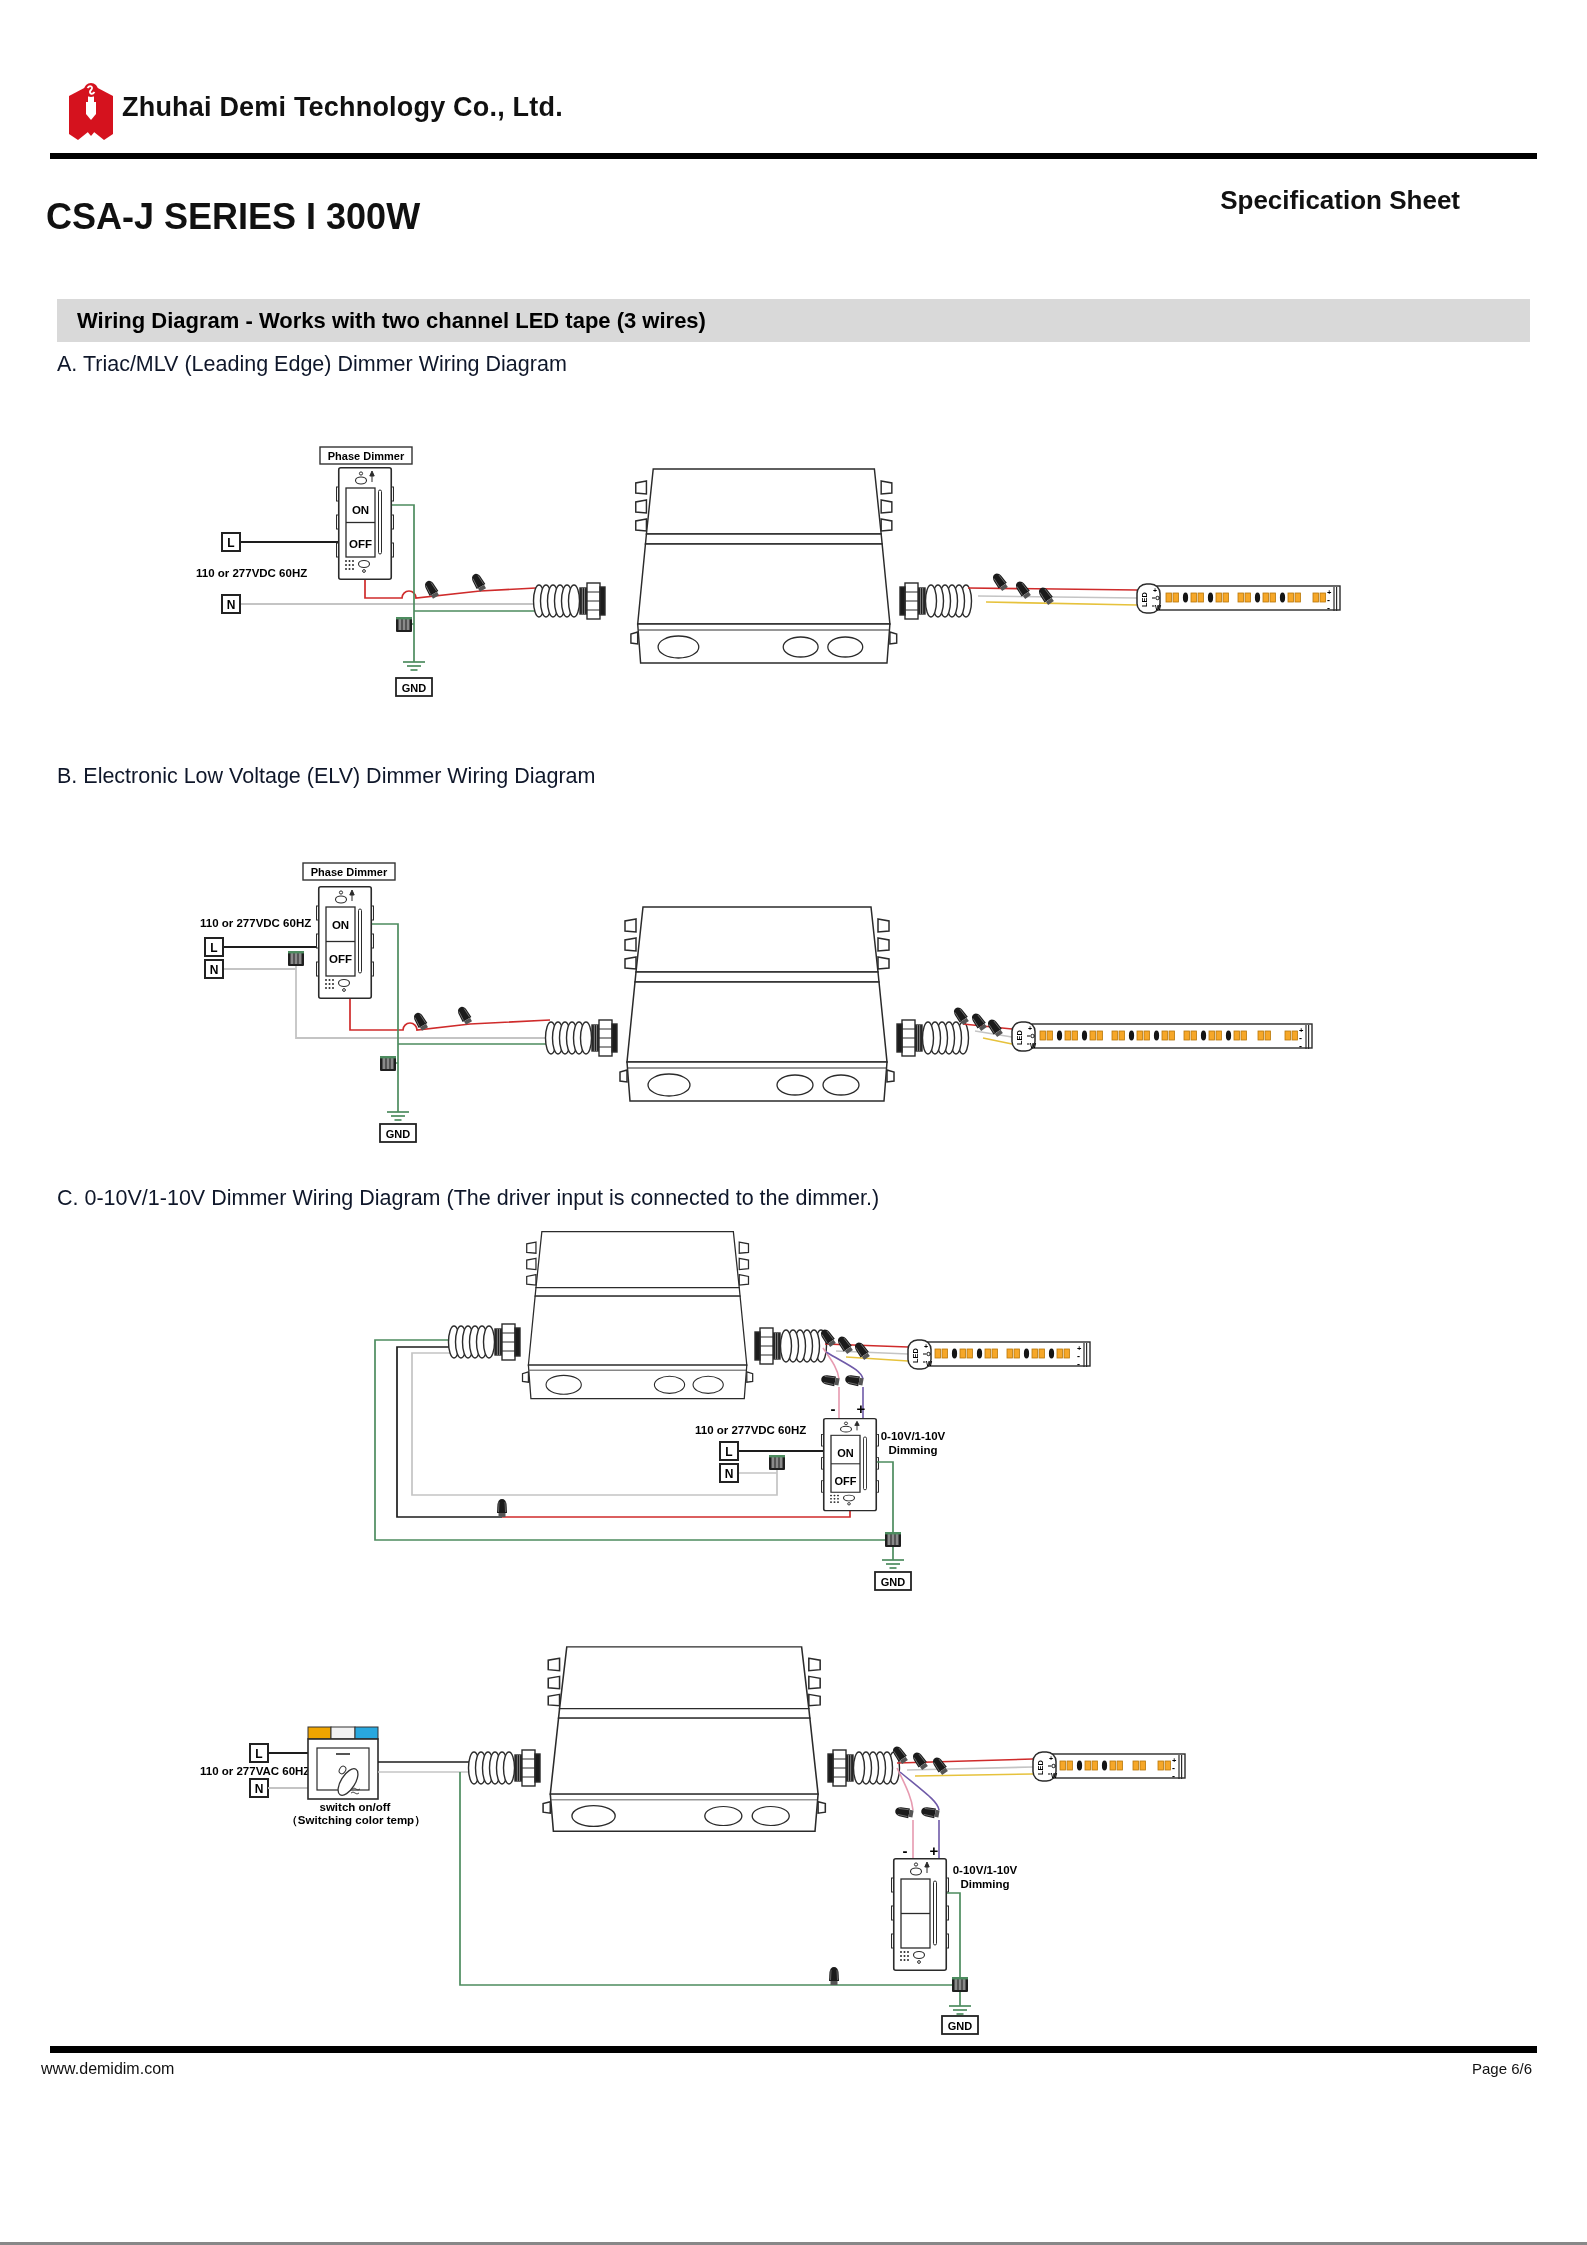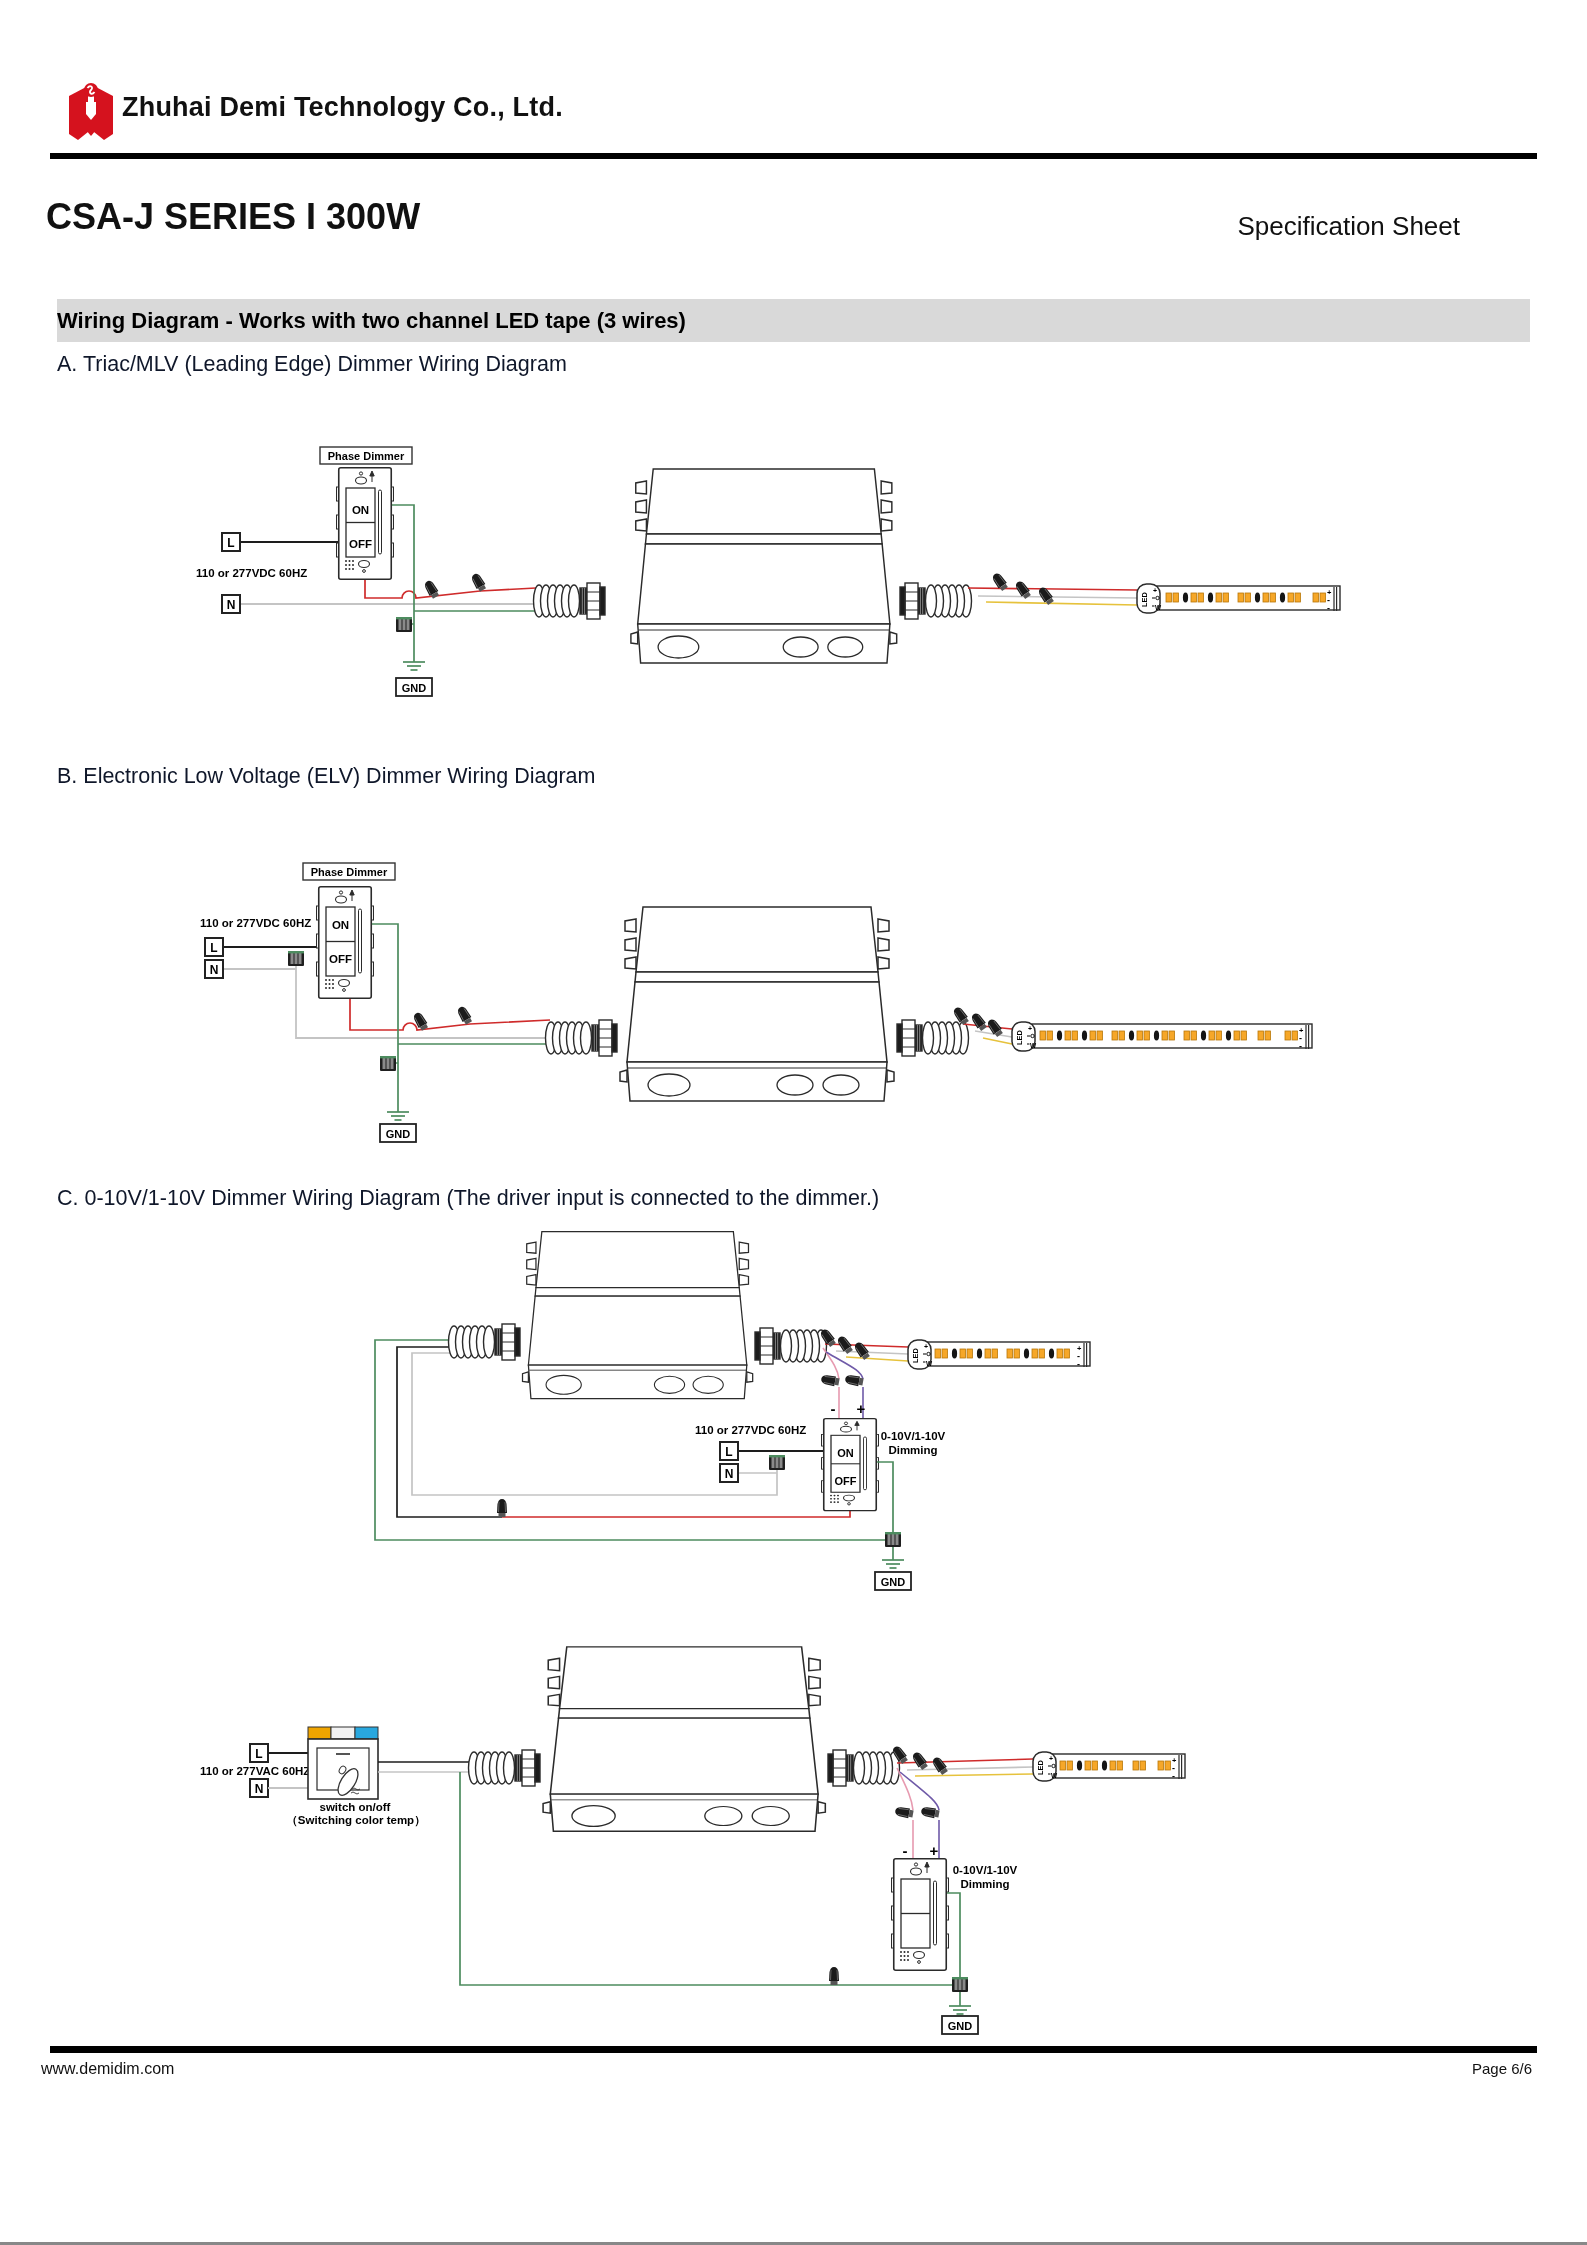--- a/index.html
+++ b/index.html
@@ -2,23 +2,23 @@
 <html><head>
 <meta charset="utf-8">
 <style>
   html,body{margin:0;padding:0;background:#888;}
   .page{position:relative;width:1587px;height:2242px;background:#fff;margin:0 auto;
         font-family:"Liberation Sans",sans-serif;color:#111;overflow:hidden;}
   .abs{position:absolute;}
   .company{left:122px;top:92px;font-size:27px;font-weight:bold;letter-spacing:.2px;}
   .rule-top{left:50px;top:153px;width:1487px;height:6px;background:#000;}
   .product{left:46px;top:196px;font-size:36px;font-weight:bold;}
-  .doctype{right:127px;top:211px;font-size:26px;font-weight:normal;}
+  .doctype{right:127px;top:185px;font-size:26px;font-weight:bold;}
   .graybar{left:57px;top:299px;width:1473px;height:43px;background:#d9d9d9;}
-  .graybar span{display:block;padding-left:0;font-size:22px;font-weight:bold;line-height:43px;color:#000;}
+  .graybar span{display:block;padding-left:20px;font-size:22px;font-weight:bold;line-height:43px;color:#000;}
   .dheading{left:57px;font-size:21.5px;color:#0f172a;}
   .rule-bottom{left:50px;top:2046px;width:1487px;height:7px;background:#000;}
   .website{left:41px;top:2060px;font-size:16px;}
   .pagenum{right:55px;top:2060px;font-size:15px;}
   svg text{font-family:"Liberation Sans",sans-serif;}
   .diagram-layer{left:0;top:0;}
 </style>
 </head>
 <body>
 

